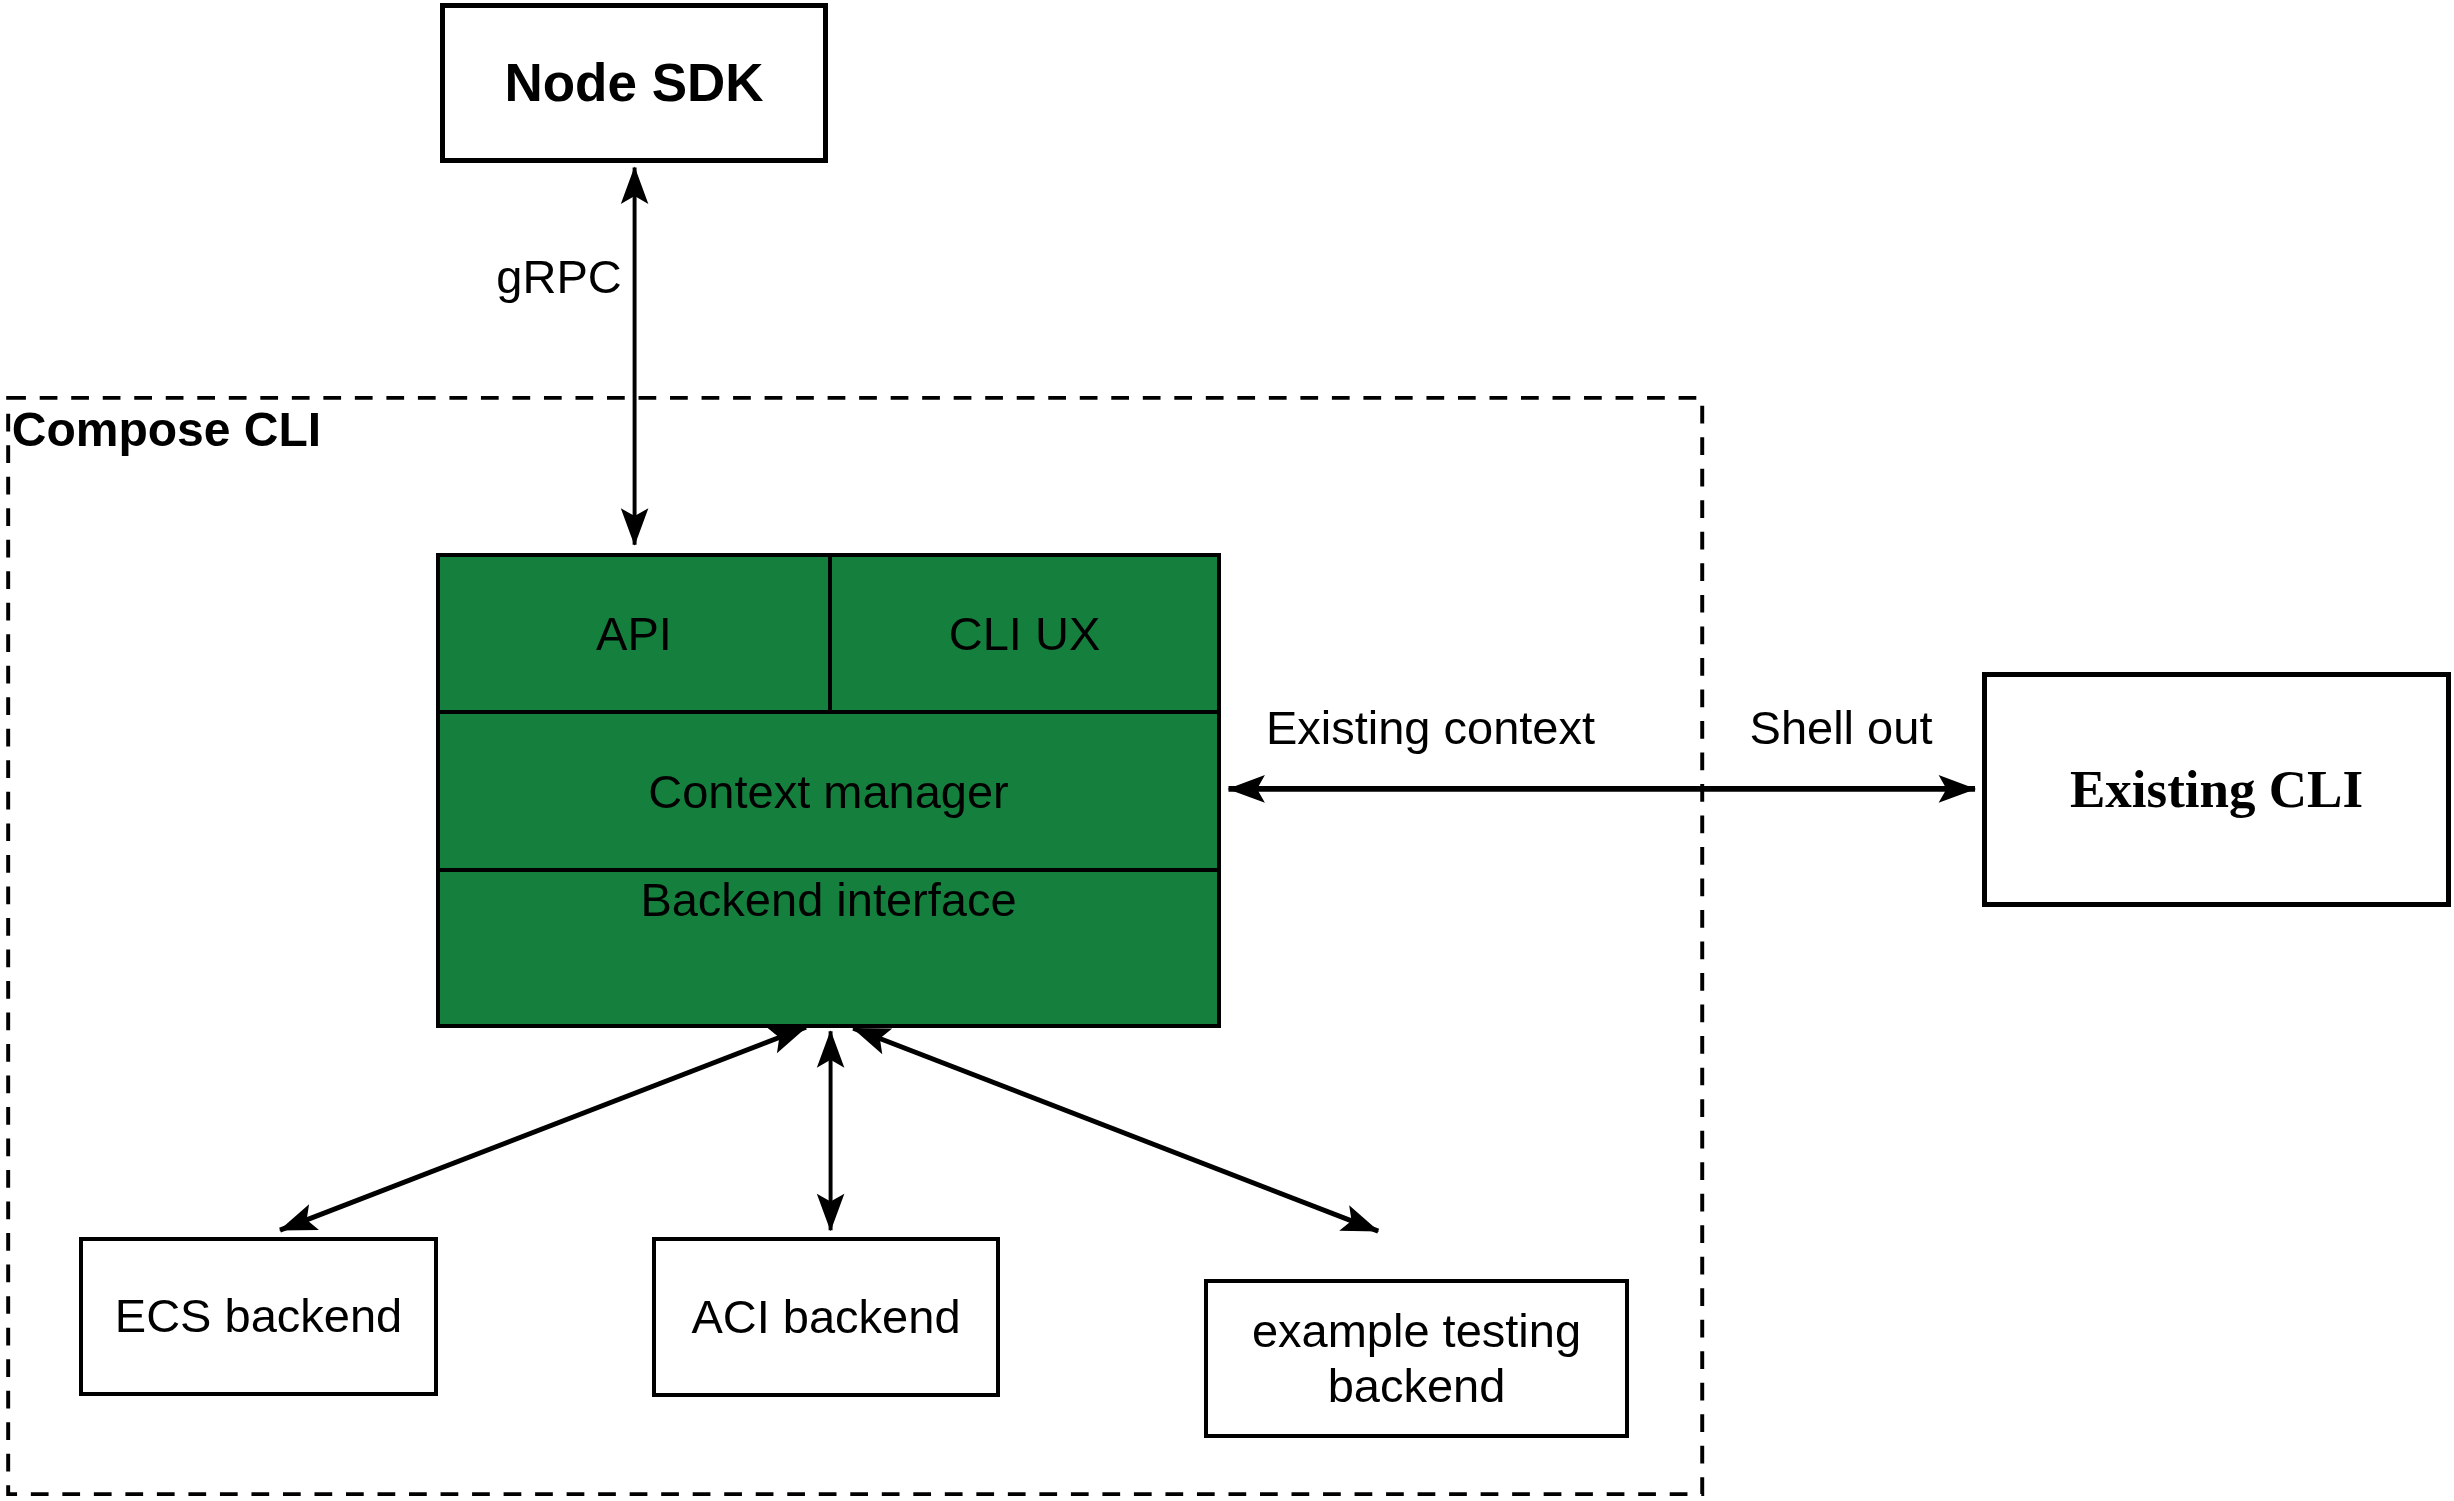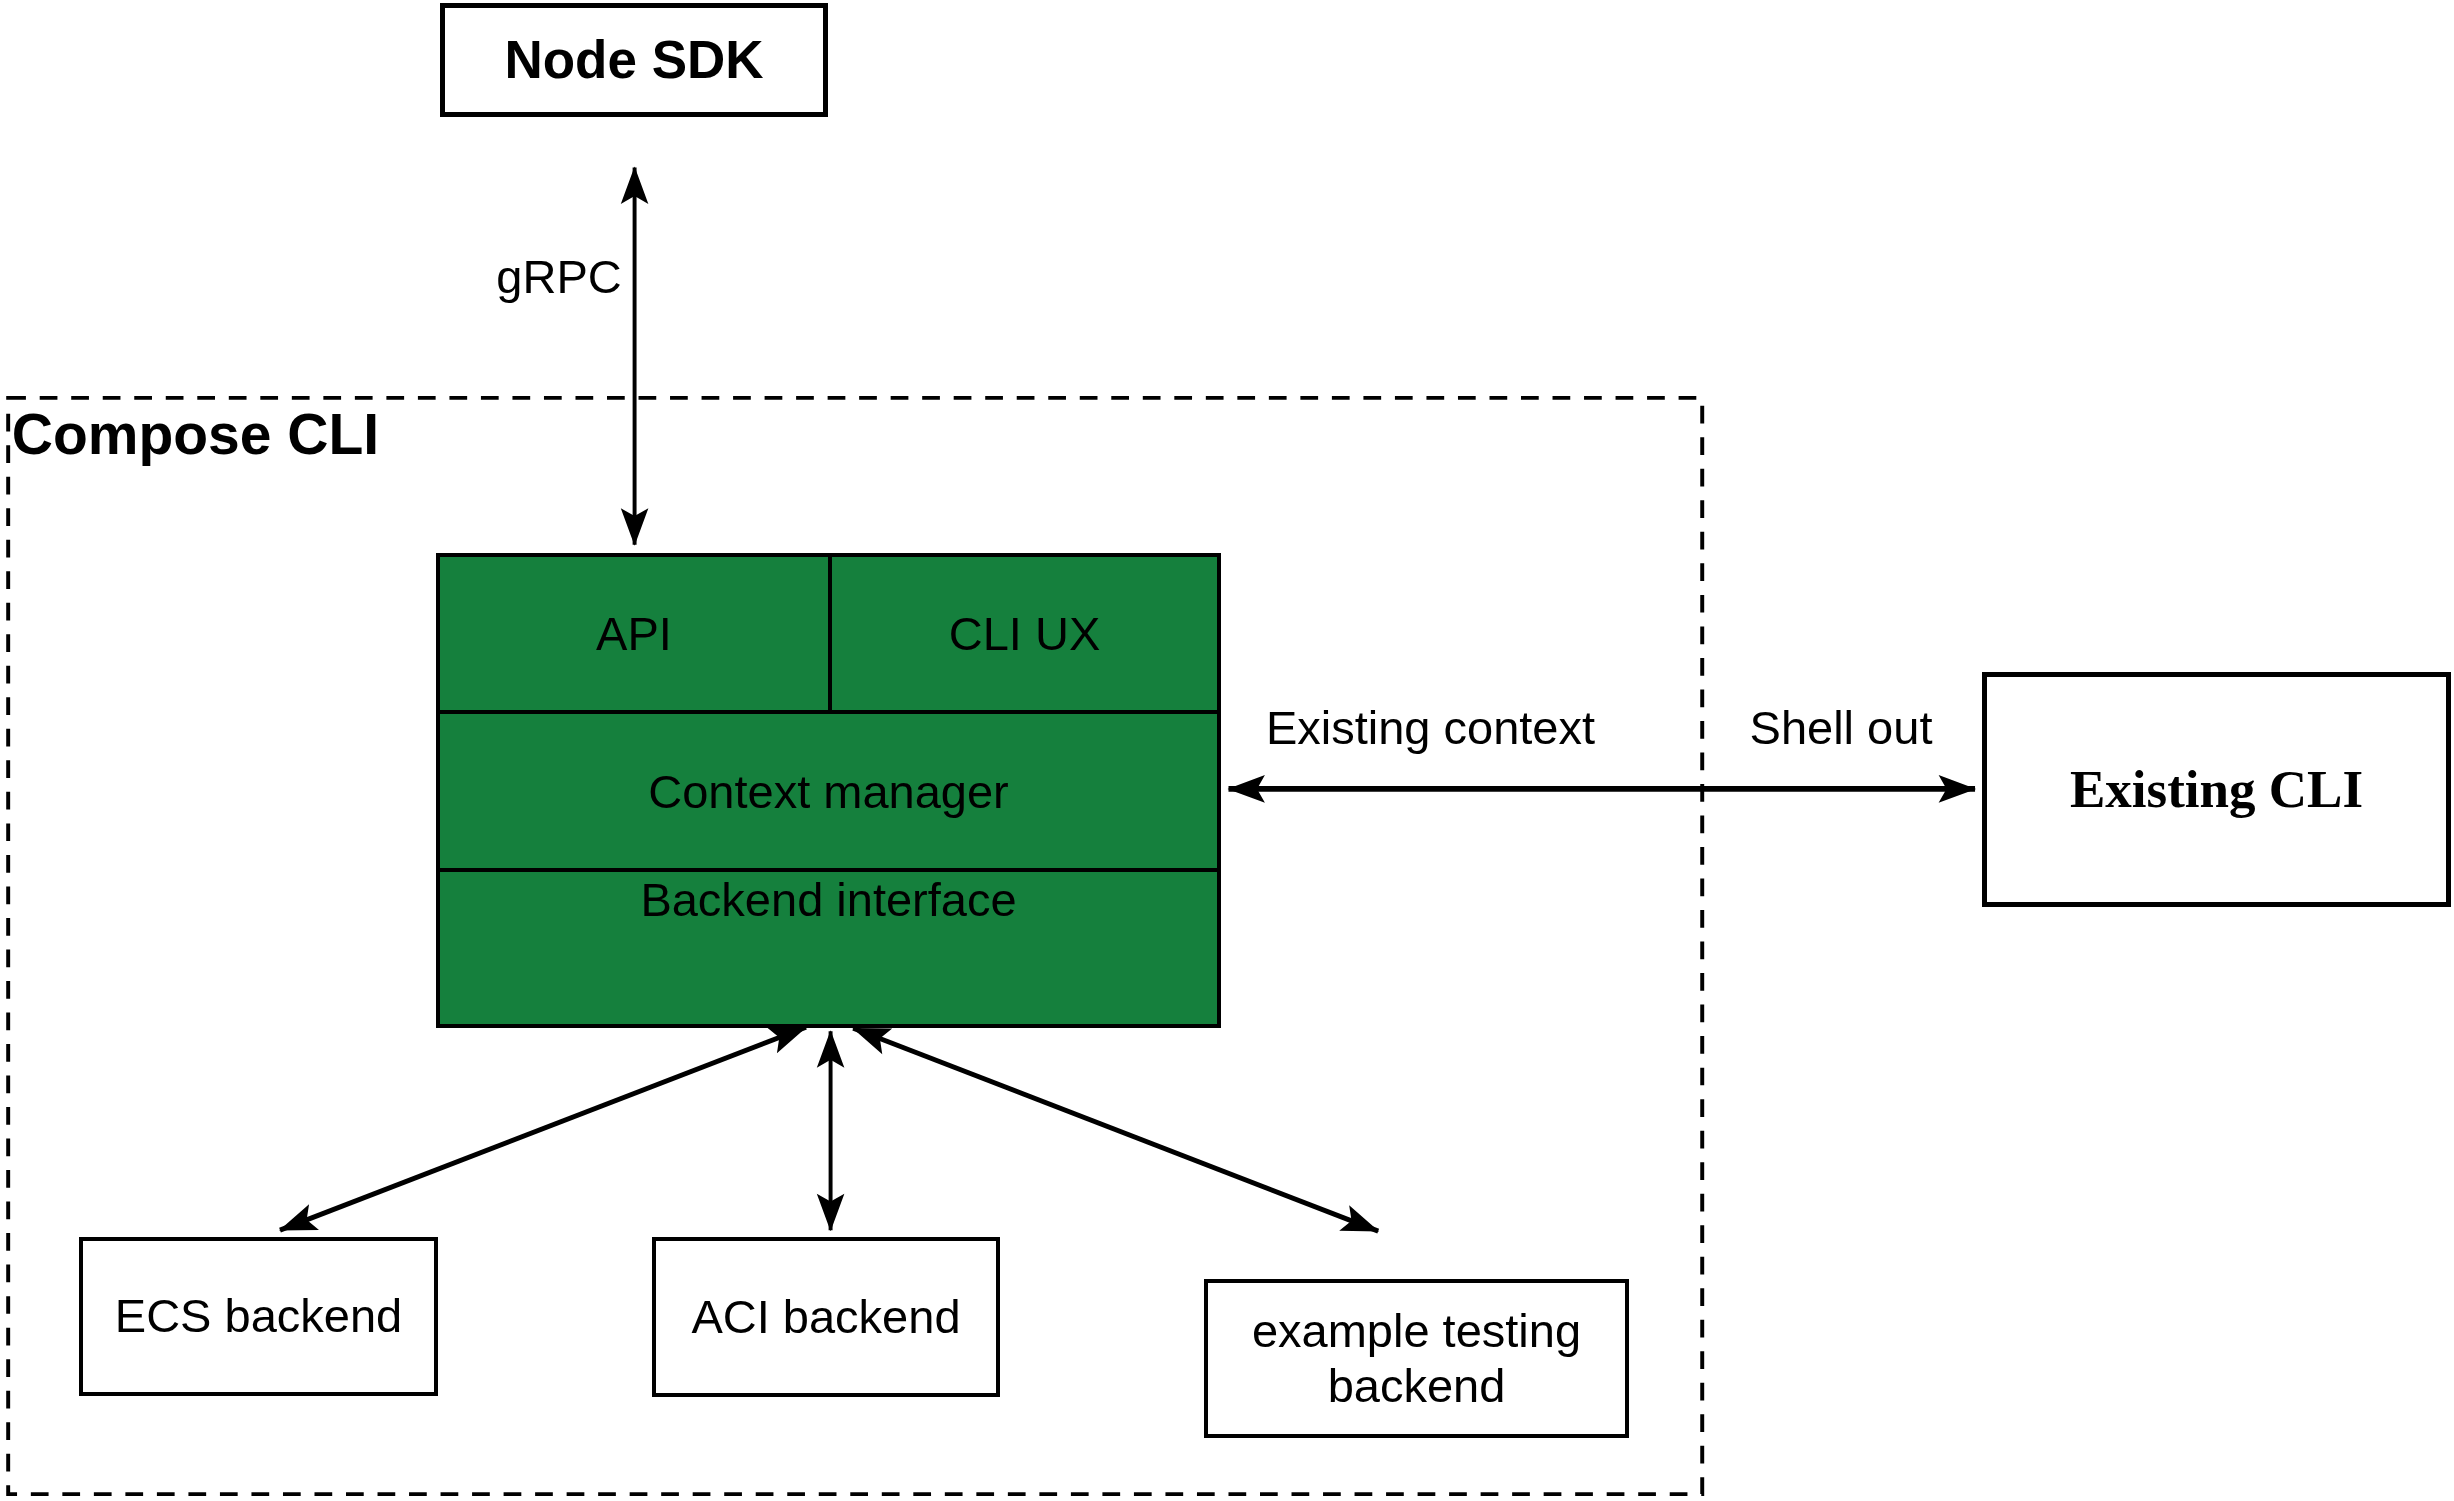--- a/index.html
+++ b/index.html
@@ -29,21 +29,21 @@
     line-height: 1.15;
     white-space: pre-line;
   }
   .box.title {
     font-weight: 700;
     font-size: 53px;
     border-width: 5.9px;
   }
 
   
-  .node-sdk { left: 440px; top: 3px; width: 388px; height: 114px; }
+  .node-sdk { left: 440px; top: 3px; width: 388px; height: 160px; }
 
   
   .stack {
     position: absolute;
     box-sizing: border-box;
     left: 436px; top: 553px; width: 785px; height: 475px;
     border: 4.9px solid #000000;
     background: #15803d;
     display: flex;
     flex-direction: column;
@@ -92,21 +92,21 @@
   .float-label {
     position: absolute;
     font-size: 47px;
     line-height: 1.15;
     text-align: center;
   }
   .group-label {
     position: absolute;
     left: 11.8px;
     top: 402px;
-    font-size: 57px;
+    font-size: 48px;
     font-weight: 700;
     line-height: 1.15;
     text-align: center;
   }
   .lbl-grpc { left: 411px; top: 250px; width: 296px; }
   .lbl-existing-context { left: 1184px; top: 701px; width: 493px; }
   .lbl-shell-out { left: 1693px; top: 701px; width: 296px; }
 
   .connector-layer {
     position: absolute;

